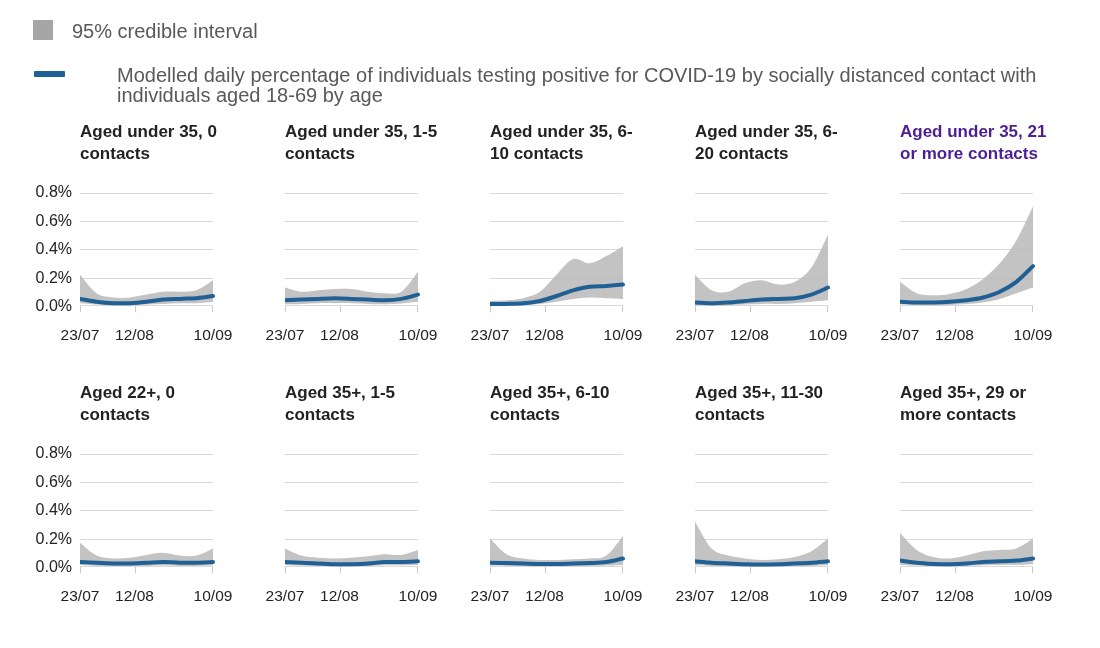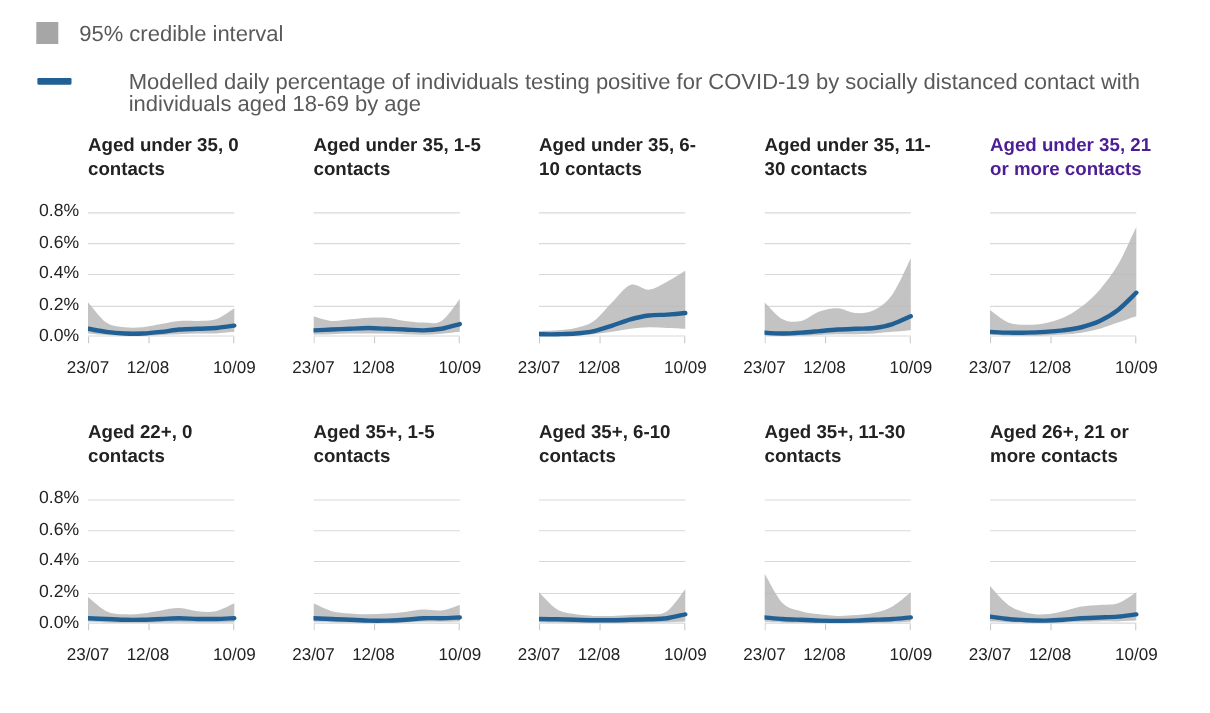--- a/index.html
+++ b/index.html
@@ -106,21 +106,21 @@
             <line x1="55.5" x2="55.5" y1="114" y2="120" stroke="#c9c9c9" stroke-width="1"></line>
             <line x1="132.5" x2="132.5" y1="114" y2="120" stroke="#c9c9c9" stroke-width="1"></line>
           </svg>
           <div class="x-labels" style="color: rgb(34, 34, 34);">
             <span style="left: 0px;">23/07</span>
             <span style="left: 54.53px;">12/08</span>
             <span style="left: 133px;">10/09</span>
           </div>
         </div>
         <div class="panel">
-          <div class="panel-title" style="color: rgb(34, 34, 34);">Aged under 35, 11-30 contacts</div>
+          <div class="panel-title" style="color: rgb(34, 34, 34);">Aged under 35, 6-20 contacts</div>
           <svg width="205" height="121" viewBox="0 0 205 121" class="plot-svg">
             <line x1="0" x2="133" y1="113.5" y2="113.5" stroke="#d9d9d9" stroke-width="1"></line>
             <line x1="0" x2="133" y1="86.5" y2="86.5" stroke="#d9d9d9" stroke-width="1"></line>
             <line x1="0" x2="133" y1="57.5" y2="57.5" stroke="#d9d9d9" stroke-width="1"></line>
             <line x1="0" x2="133" y1="29.5" y2="29.5" stroke="#d9d9d9" stroke-width="1"></line>
             <line x1="0" x2="133" y1="1.5" y2="1.5" stroke="#d9d9d9" stroke-width="1"></line>
             <path d="M0.0,82.7C2.8,85.3 11.1,95.5 16.6,98.3C22.2,101.2 27.7,100.9 33.3,99.8C38.8,98.6 44.3,93.1 49.9,91.2C55.4,89.3 61.0,88.1 66.5,88.3C72.0,88.6 77.6,92.4 83.1,92.6C88.7,92.9 94.2,92.6 99.8,89.8C105.3,86.9 110.8,83.4 116.4,75.5C121.9,67.7 130.2,48.2 133.0,42.8L133.0,108.3C130.2,108.5 121.9,109.3 116.4,109.7C110.8,110.2 105.3,110.8 99.8,111.2C94.2,111.5 88.7,111.7 83.1,111.9C77.6,112.0 72.0,111.7 66.5,111.9C61.0,112.0 55.4,112.3 49.9,112.6C44.3,112.8 38.8,113.1 33.3,113.3C27.7,113.4 22.2,113.4 16.6,113.4C11.1,113.4 2.8,113.3 0.0,113.3Z" fill="#b9b9b9" fill-opacity="0.85" stroke="none"></path>
             <path d="M0.0,110.4C2.8,110.6 11.1,111.2 16.6,111.2C22.2,111.2 27.7,110.8 33.3,110.4C38.8,110.1 44.3,109.5 49.9,109.0C55.4,108.5 61.0,107.9 66.5,107.6C72.0,107.2 77.6,107.1 83.1,106.9C88.7,106.6 94.2,106.9 99.8,106.2C105.3,105.4 110.8,104.4 116.4,102.6C121.9,100.8 130.2,96.7 133.0,95.5" fill="none" stroke="#206095" stroke-width="4" stroke-linecap="round" stroke-linejoin="round"></path>
             <line x1="0.5" x2="0.5" y1="114" y2="120" stroke="#c9c9c9" stroke-width="1"></line>
             <line x1="55.5" x2="55.5" y1="114" y2="120" stroke="#c9c9c9" stroke-width="1"></line>
@@ -233,21 +233,21 @@
             <line x1="55.5" x2="55.5" y1="114" y2="120" stroke="#c9c9c9" stroke-width="1"></line>
             <line x1="132.5" x2="132.5" y1="114" y2="120" stroke="#c9c9c9" stroke-width="1"></line>
           </svg>
           <div class="x-labels" style="color: rgb(34, 34, 34);">
             <span style="left: 0px;">23/07</span>
             <span style="left: 54.53px;">12/08</span>
             <span style="left: 133px;">10/09</span>
           </div>
         </div>
         <div class="panel">
-          <div class="panel-title" style="color: rgb(34, 34, 34);">Aged 26+, 21 or more contacts</div>
+          <div class="panel-title" style="color: rgb(34, 34, 34);">Aged 35+, 29 or more contacts</div>
           <svg width="205" height="121" viewBox="0 0 205 121" class="plot-svg">
             <line x1="0" x2="133" y1="113.5" y2="113.5" stroke="#d9d9d9" stroke-width="1"></line>
             <line x1="0" x2="133" y1="86.5" y2="86.5" stroke="#d9d9d9" stroke-width="1"></line>
             <line x1="0" x2="133" y1="57.5" y2="57.5" stroke="#d9d9d9" stroke-width="1"></line>
             <line x1="0" x2="133" y1="29.5" y2="29.5" stroke="#d9d9d9" stroke-width="1"></line>
             <line x1="0" x2="133" y1="1.5" y2="1.5" stroke="#d9d9d9" stroke-width="1"></line>
             <path d="M0.0,79.8C2.8,82.7 11.1,92.9 16.6,96.9C22.2,100.9 27.7,102.6 33.3,104.0C38.8,105.5 44.3,105.7 49.9,105.5C55.4,105.2 61.0,103.8 66.5,102.6C72.0,101.4 77.6,99.3 83.1,98.3C88.7,97.4 94.2,97.4 99.8,96.9C105.3,96.4 110.8,97.4 116.4,95.5C121.9,93.6 130.2,87.2 133.0,85.5L133.0,111.2C130.2,111.3 121.9,111.7 116.4,111.9C110.8,112.0 105.3,111.8 99.8,111.9C94.2,111.9 88.7,112.1 83.1,112.3C77.6,112.5 72.0,112.7 66.5,112.9C61.0,113.0 55.4,113.1 49.9,113.1C44.3,113.2 38.8,113.1 33.3,113.0C27.7,112.9 22.2,112.8 16.6,112.6C11.1,112.4 2.8,112.0 0.0,111.9Z" fill="#b9b9b9" fill-opacity="0.85" stroke="none"></path>
             <path d="M0.0,107.6C2.8,107.9 11.1,109.2 16.6,109.7C22.2,110.3 27.7,110.6 33.3,110.9C38.8,111.1 44.3,111.2 49.9,111.2C55.4,111.1 61.0,110.8 66.5,110.4C72.0,110.1 77.6,109.4 83.1,109.0C88.7,108.7 94.2,108.5 99.8,108.3C105.3,108.1 110.8,108.1 116.4,107.6C121.9,107.1 130.2,105.8 133.0,105.5" fill="none" stroke="#206095" stroke-width="4" stroke-linecap="round" stroke-linejoin="round"></path>
             <line x1="0.5" x2="0.5" y1="114" y2="120" stroke="#c9c9c9" stroke-width="1"></line>
             <line x1="55.5" x2="55.5" y1="114" y2="120" stroke="#c9c9c9" stroke-width="1"></line>

